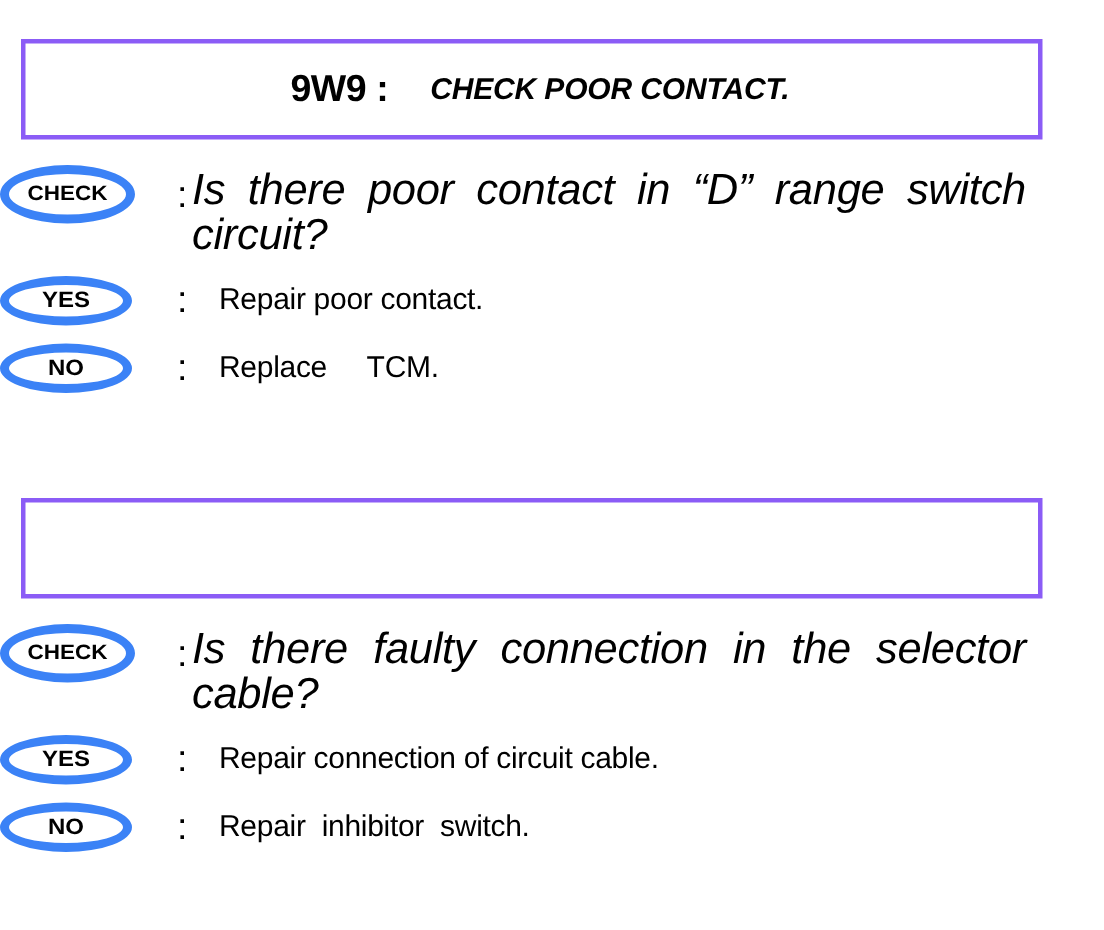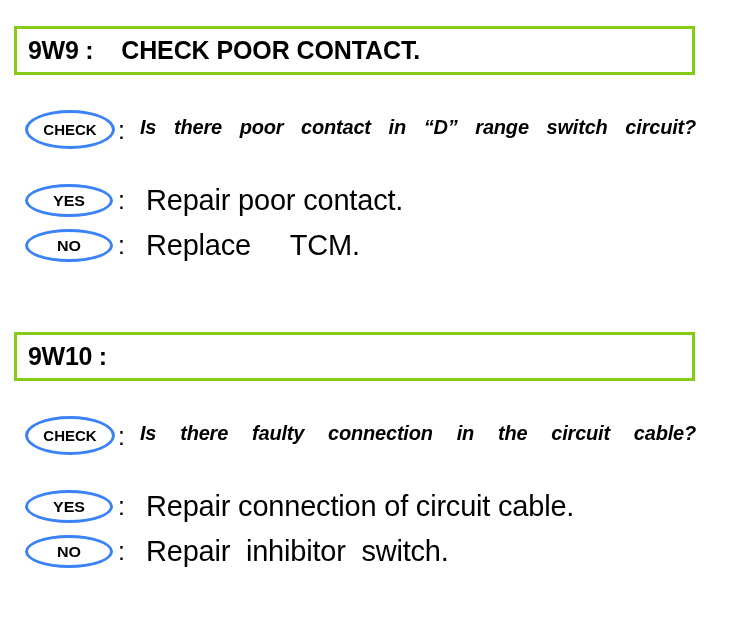--- a/index.html
+++ b/index.html
@@ -34,61 +34,63 @@
   }
   #section-0 { top: 0px; }
   #section-1 { top: 306px; }
 
   
   .step-header {
     position: absolute;
     left: 14px;
     top: 26px;
     width: 681px;
-    height: 49px;
-    border: 3px solid #84cc16;
+    height: 67px;
+    border: 3px solid #8b5cf6;
     box-sizing: border-box;
     background: #ffffff;
     display: flex;
     align-items: center;
     overflow: hidden;
+    justify-content: center;
   }
   .step-code {
     font-size: 25px;
     font-weight: bold;
     letter-spacing: -0.3px;
     padding-left: 11px;
     white-space: pre;
     line-height: 1;
   }
   .step-title {
-    font-size: 25px;
+    font-size: 20px;
     font-weight: bold;
     letter-spacing: -0.1px;
     padding-left: 28px;
     white-space: pre;
     line-height: 1;
+    font-style: italic;
   }
 
   
   .row {
     position: absolute;
     left: 0;
     width: 736px;
   }
   .row-check { top: 104px; }
   .row-yes   { top: 183px; }
   .row-no    { top: 228px; }
 
   
   .badge {
     position: absolute;
-    left: 25px;
+    left: 0;
     box-sizing: border-box;
-    border: 3px solid #3b82f6;
+    border: 6px solid #3b82f6;
     border-radius: 50%;
     background: #ffffff;
     display: flex;
     align-items: center;
     justify-content: center;
     text-align: left;
   }
   .badge-label {
     font-size: 15px;
     font-weight: bold;
@@ -124,43 +126,43 @@
     font-weight: normal;
     line-height: 1;
   }
   .row-check .sep { top: 14px; }
   .row-yes .sep   { top: 5px; }
   .row-no .sep    { top: 5px; }
 
   
   .question {
     position: absolute;
-    left: 140px;
+    left: 128px;
     top: 8px;
     width: 556px;
-    font-size: 20px;
-    font-weight: bold;
+    font-size: 29px;
+    font-weight: normal;
     font-style: italic;
     line-height: 30px;
     text-align: justify;
     text-justify: inter-word;
     letter-spacing: -0.2px;
   }
   .question::after {
     content: "";
     display: inline-block;
     width: 100%;
   }
 
   
   .answer {
     position: absolute;
     left: 146px;
     top: 2px;
-    font-size: 29px;
+    font-size: 20px;
     font-weight: normal;
     line-height: 30px;
     letter-spacing: -0.2px;
     white-space: pre;
   }
 </style>
 </head>
 <body>
 
 <div class="page">
@@ -194,29 +196,28 @@
       </div>
       <span class="sep">:</span>
       <div class="answer">Replace     TCM.</div>
     </div>
 
   </div>
 
   <div class="section" id="section-1">
 
     <div class="step-header">
-      <span class="step-code">9W10 :</span>
     </div>
 
     <div class="row row-check">
       <div class="badge badge-check">
         <span class="badge-label">CHECK</span>
       </div>
       <span class="sep">:</span>
-      <div class="question">Is there faulty connection in the circuit cable?</div>
+      <div class="question">Is there faulty connection in the selector cable?</div>
     </div>
 
     <div class="row row-yes">
       <div class="badge badge-yes">
         <span class="badge-label">YES</span>
       </div>
       <span class="sep">:</span>
       <div class="answer">Repair connection of circuit cable.</div>
     </div>
 

